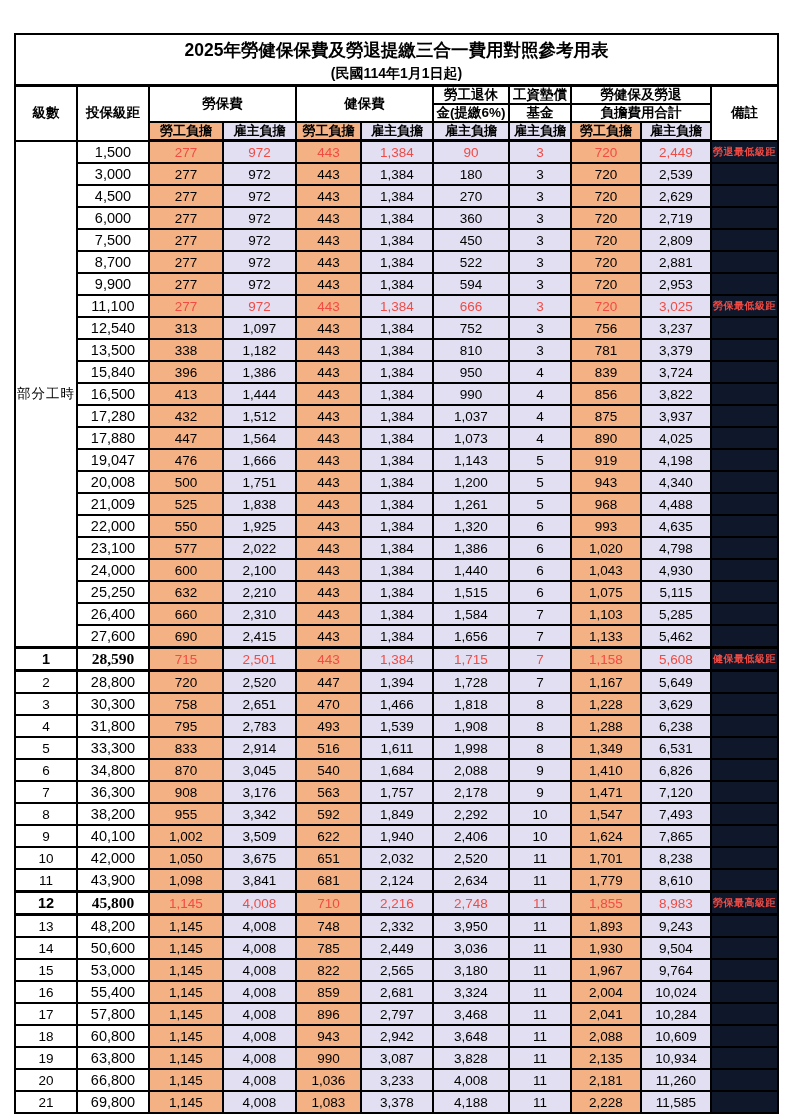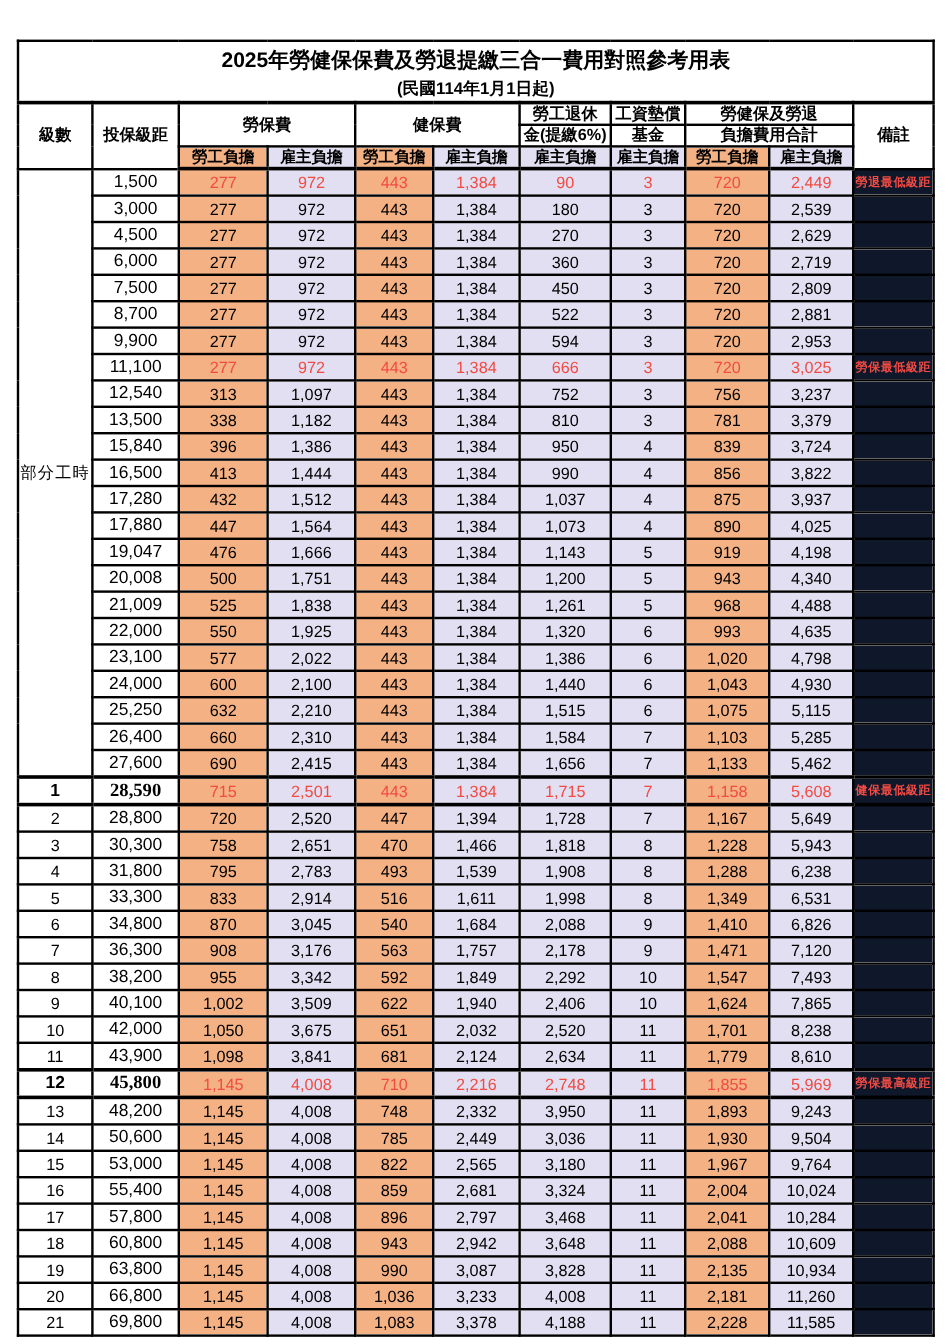--- a/index.html
+++ b/index.html
@@ -393,21 +393,21 @@
         <tr>
           <td class="lvl">3</td>
           <td class="bracket">30,300</td>
           <td class="val emp">758</td>
           <td class="val er">2,651</td>
           <td class="val emp">470</td>
           <td class="val er">1,466</td>
           <td class="val er">1,818</td>
           <td class="val er">8</td>
           <td class="val emp">1,228</td>
-          <td class="val er">5,943</td>
+          <td class="val er">3,629</td>
           <td class="remark"></td>
         </tr>
         <tr>
           <td class="lvl">4</td>
           <td class="bracket">31,800</td>
           <td class="val emp">795</td>
           <td class="val er">2,783</td>
           <td class="val emp">493</td>
           <td class="val er">1,539</td>
           <td class="val er">1,908</td>
@@ -510,21 +510,21 @@
         <tr class="key">
           <td class="lvl">12</td>
           <td class="bracket">45,800</td>
           <td class="val emp red">1,145</td>
           <td class="val er red">4,008</td>
           <td class="val emp red">710</td>
           <td class="val er red">2,216</td>
           <td class="val er red">2,748</td>
           <td class="val er red">11</td>
           <td class="val emp red">1,855</td>
-          <td class="val er red">5,969</td>
+          <td class="val er red">8,983</td>
           <td class="remark">勞保最高級距</td>
         </tr>
         <tr>
           <td class="lvl">13</td>
           <td class="bracket">48,200</td>
           <td class="val emp">1,145</td>
           <td class="val er">4,008</td>
           <td class="val emp">748</td>
           <td class="val er">2,332</td>
           <td class="val er">3,950</td>

